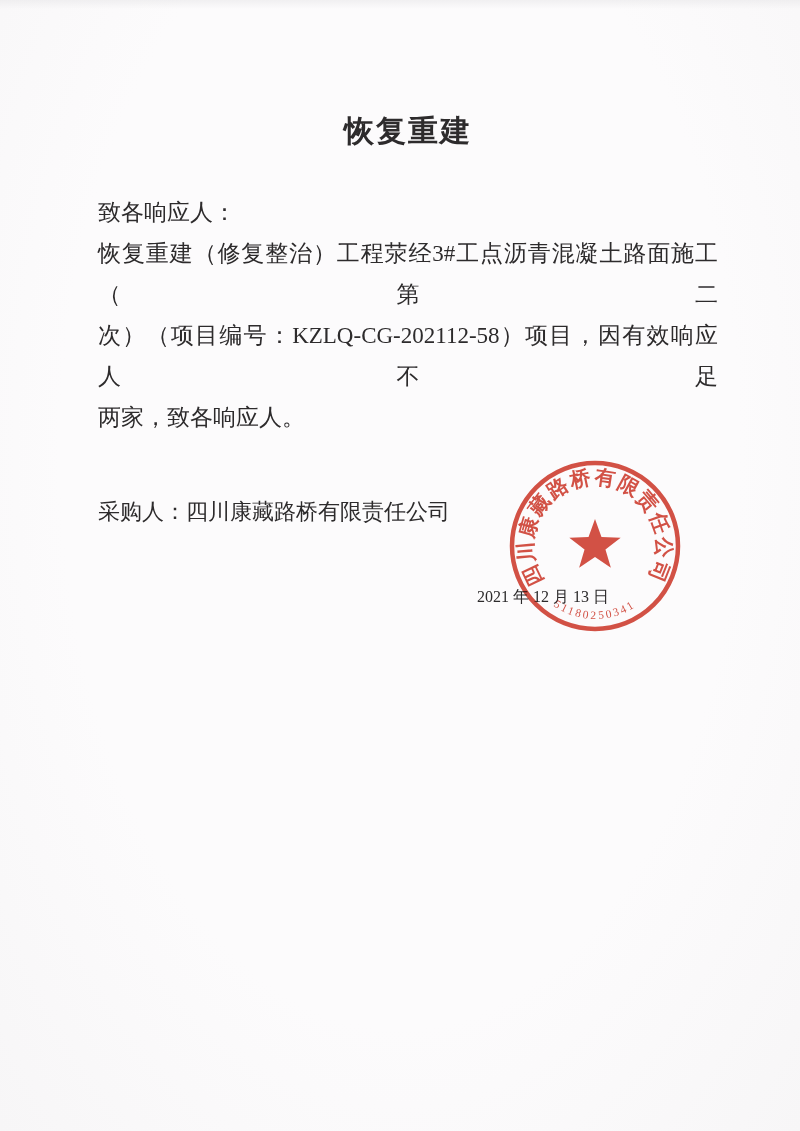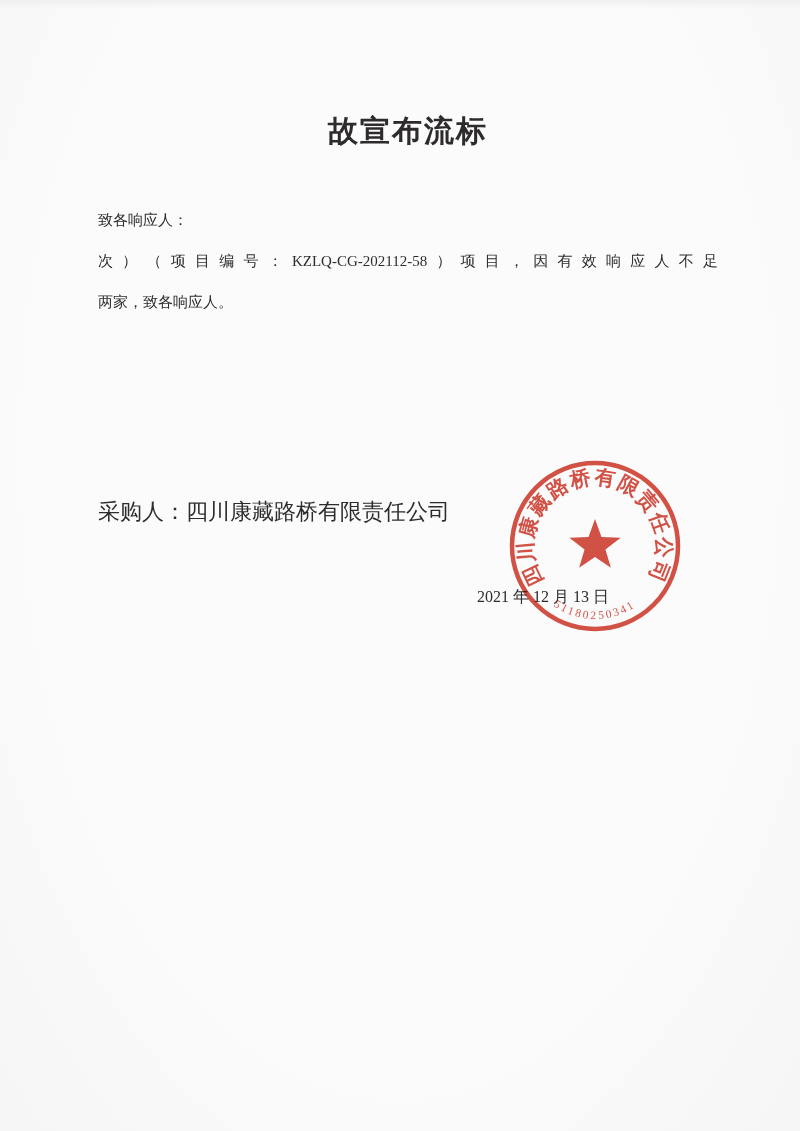--- a/index.html
+++ b/index.html
@@ -35,23 +35,23 @@
     margin: 0;
     font-size: 30px;
     line-height: 1.1;
     font-weight: bold;
     letter-spacing: 2px;
     text-align: center;
   }
   .body-block {
     position: absolute;
     left: 98px;
-    top: 200px;
+    top: 192px;
     width: 620px;
-    font-size: 15px;
+    font-size: 23px;
     line-height: 41px;
   }
   .bline.just {
     text-align: justify;
     text-align-last: justify;
   }
   .bline.indent {
     padding-left: 43px;
   }
   .purchaser {
@@ -95,24 +95,25 @@
   .seal .seal-code-txt {
     font-size: 11.5px;
     font-family: "Liberation Serif", "DejaVu Serif", serif;
   }
 </style>
 </head>
 <body>
 
 <div class="page">
 
-  <h1 class="title">故宣布流标</h1>
+  <h1 class="title">恢复重建</h1>
 
   <div class="body-block">
     <div class="salutation">致各响应人：</div>
+    <div class="bline just">恢复重建（修复整治）工程荥经3#工点沥青混凝土路面施工（第二</div>
     <div class="bline just">次）（项目编号：KZLQ-CG-202112-58）项目，因有效响应人不足</div>
     <div class="bline">两家，致各响应人。</div>
   </div>
 
   <div class="purchaser">采购人：四川康藏路桥有限责任公司</div>
 
   <div class="dateline">2021 年 12 月 13 日</div>
 
   <svg class="seal" viewBox="-110 -110 220 220" aria-hidden="true">
     <defs>

